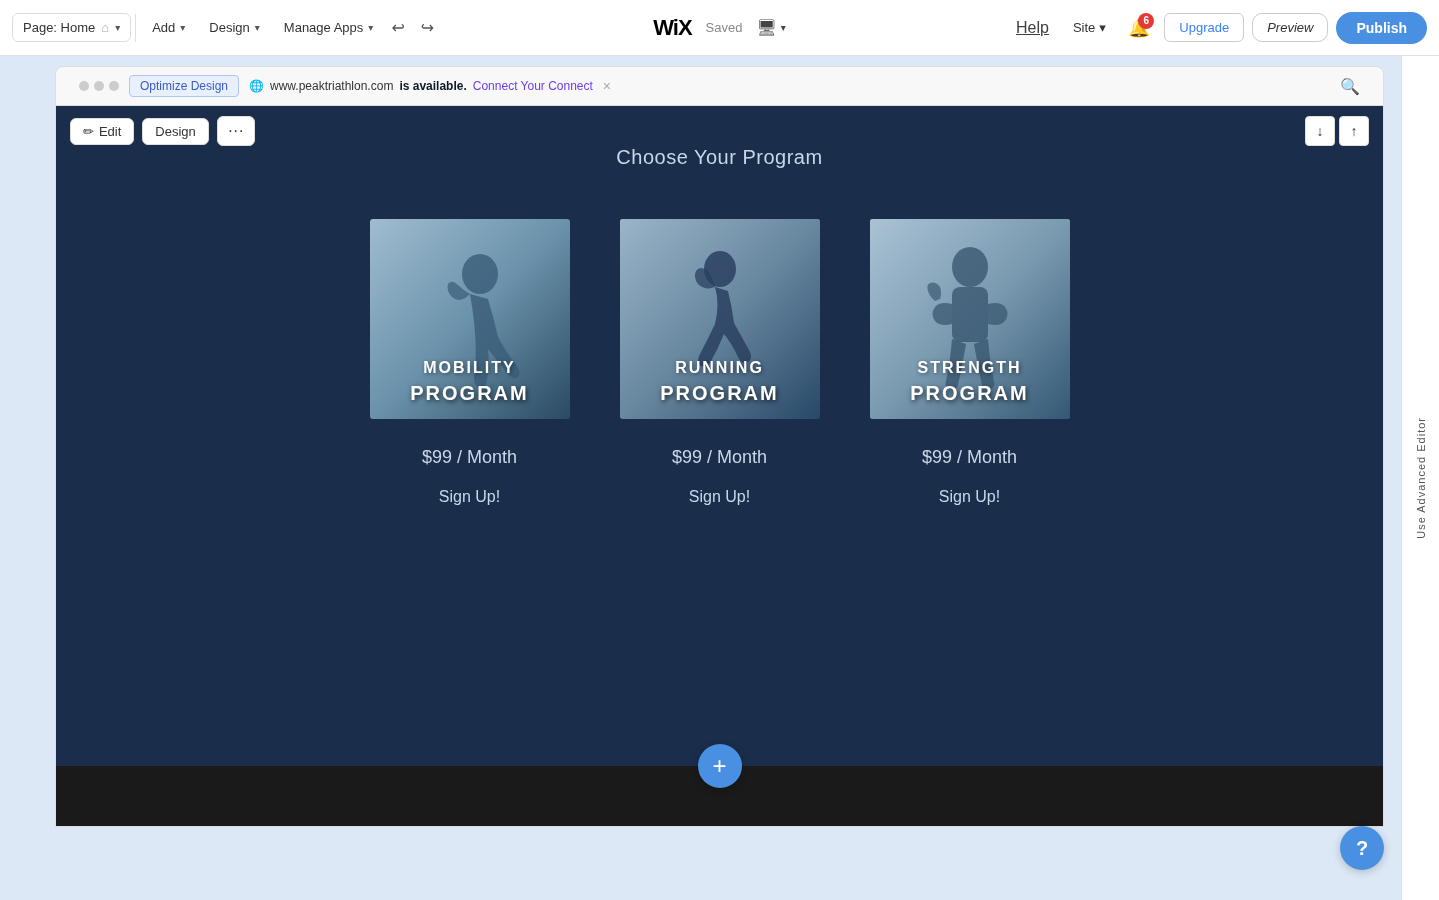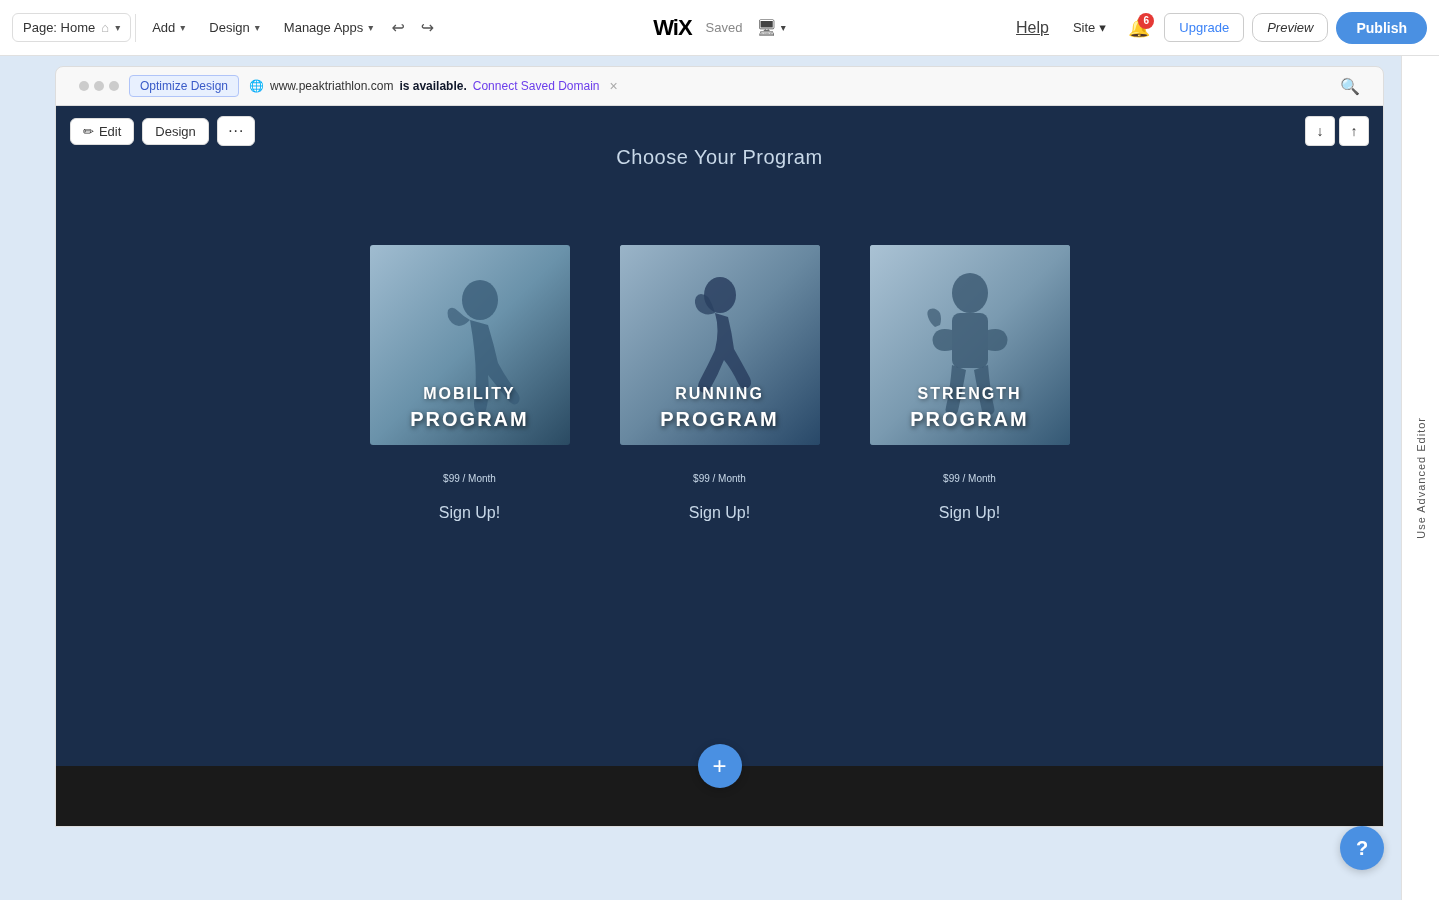--- a/index.html
+++ b/index.html
@@ -103,35 +103,35 @@
     
     .program-section {
       background: #1a2d4a;
       min-height: 660px;
       display: flex; flex-direction: column; align-items: center;
       padding: 40px 20px 60px;
       position: relative;
     }
     .section-title {
       color: #c8d8e8; font-size: 20px; font-weight: 400;
-      margin-bottom: 76px; letter-spacing: 0.5px;
+      margin-bottom: 50px; letter-spacing: 0.5px;
     }
 
     .programs-grid {
       display: flex; gap: 50px; justify-content: center;
       align-items: flex-start;
     }
 
     .program-card {
       display: flex; flex-direction: column; align-items: center;
       width: 200px;
     }
 
     .program-price {
-      color: #c8d8e8; font-size: 10px; margin-bottom: 20px;
+      color: #c8d8e8; font-size: 18px; margin-bottom: 20px;
     }
     .program-signup {
       color: #c8d8e8; font-size: 16px; cursor: pointer;
       text-decoration: none;
     }
 
     
     .add-section-btn {
       position: absolute; bottom: -22px; left: 50%; transform: translateX(-50%);
       width: 44px; height: 44px; border-radius: 50%;
@@ -260,21 +260,21 @@
   <div class="browser-dots">
     <div class="dot"></div>
     <div class="dot"></div>
     <div class="dot"></div>
   </div>
   <div class="optimize-tab" style="background:#e8f0fe; border-color:#b0c4f8; color:#3a5bc8; font-weight:500;">Optimize Design</div>
   <div class="browser-url">
     <span class="globe-icon">🌐</span>
     <span class="url-text">www.peaktriathlon.com</span>
     <span class="available-text">is available.</span>
-    <span class="connect-domain">Connect Saved Domain</span>
+    <span class="connect-domain">Connect Your Connect</span>
     <span class="close-tab">×</span>
   </div>
   <span class="search-icon-bar">🔍</span>
 </div>
 
 <div class="canvas-area" style="margin: 0 55px; border: 1px solid #ddd; border-top: none; position: relative;">
 
   <div style="position: absolute; top: 10px; left: 14px; display: flex; align-items: center; gap: 8px; z-index: 20;">
     <button class="section-toolbar-btn">
       <span>✏</span>

